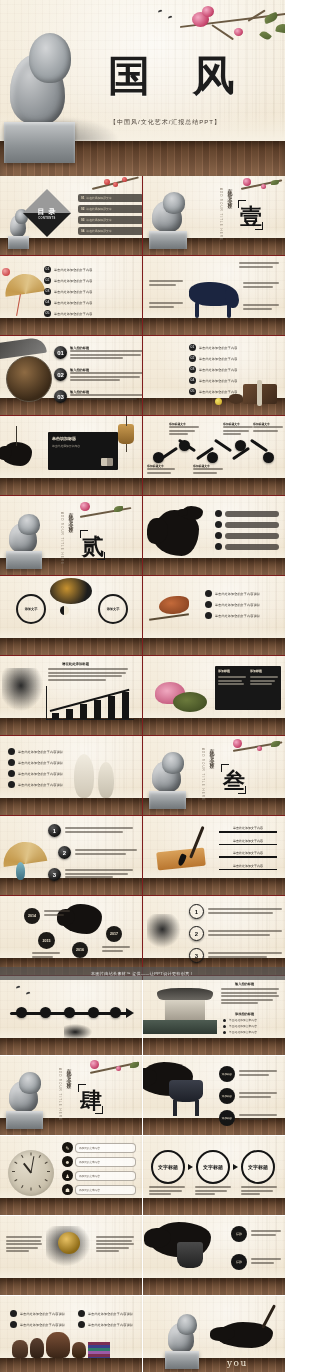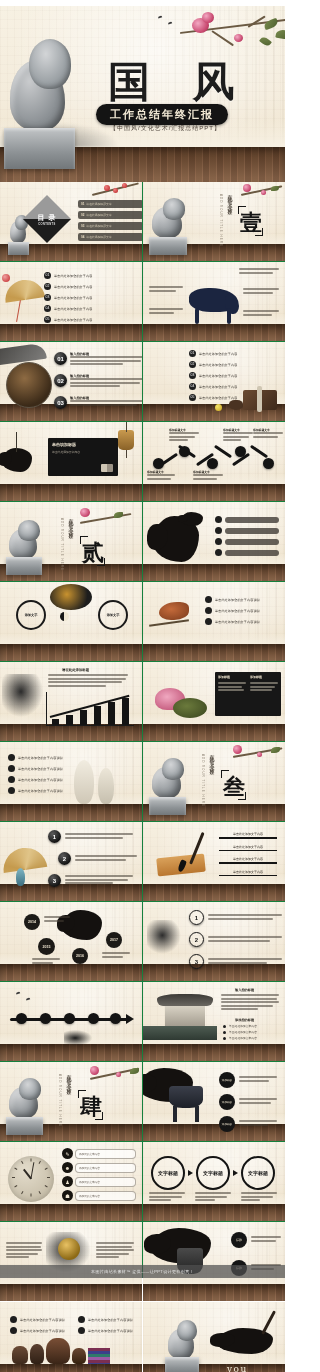--- a/index.html
+++ b/index.html
@@ -1,21 +1,21 @@
 <!DOCTYPE html>
 <html><head>
 <meta charset="utf-8">
 <style>
   html,body{margin:0;padding:0;}
   body{
     width:285px;height:1372px;overflow:hidden;
     background:#ffffff;
     font-family:"Liberation Sans","DejaVu Sans",sans-serif;
   }
-  .page{position:relative;width:285px;height:1272px;background:#15803d;margin-top:6px;}
+  .page{position:relative;width:285px;height:980px;background:#7f1d1d;}
 
   
   .slide{position:relative;overflow:hidden;background:#f2e9d8;}
   .paper{
     position:absolute;inset:0;
     background:
       radial-gradient(ellipse at 60% 20%, rgba(255,255,255,.55), rgba(255,255,255,0) 60%),
       linear-gradient(180deg,#f6efe0 0%,#f3ead9 45%,#ece0c9 100%);
   }
   .paper:after{
@@ -288,21 +288,20 @@
     <div class="mountain" style="left:-10px;width:130px;"></div>
     <div class="floor" style="height:20%;"></div>
 
     <div class="lion" style="left:4px;top:18px;width:96px;height:148px;">
       <div class="body"></div>
       <div class="head"></div>
       <div class="base"></div>
     </div>
 
     <div class="hero-title">国 风</div>
-    <div class="hero-badge">工作总结年终汇报</div>
     <div class="hero-sub">【中国风/文化艺术/汇报总结PPT】</div>
   </div>
 
   <div class="grid">
 
     <div class="row">
       <div class="cell slide">
         <div class="paper"></div>
           <div class="calli"></div>
         <div class="mist"></div>

